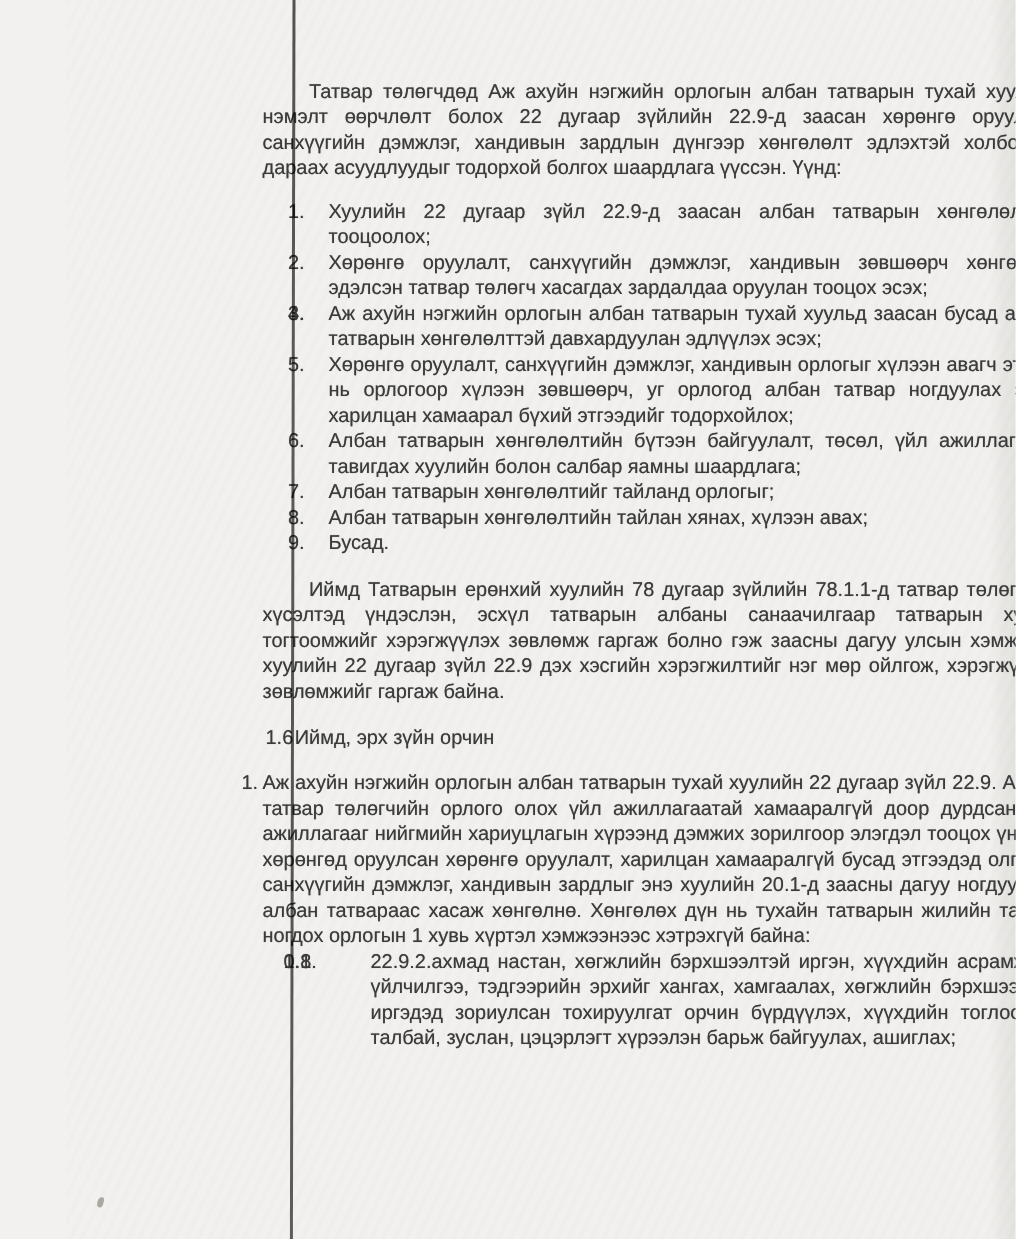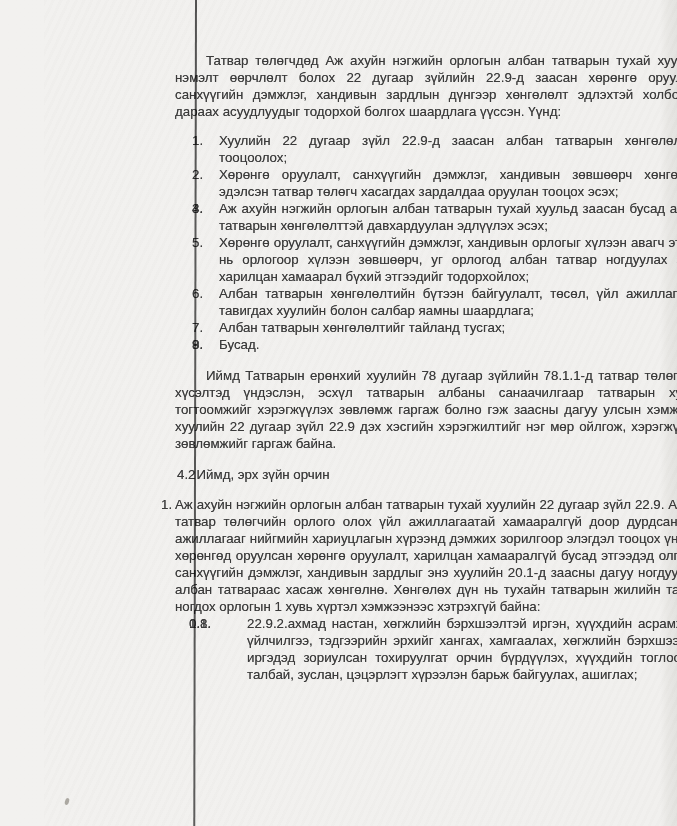--- a/index.html
+++ b/index.html
@@ -61,28 +61,28 @@
 
     <p class="para indent mb12">Татвар төлөгчдөд Аж ахуйн нэгжийн орлогын албан татварын тухай хуулийн нэмэлт өөрчлөлт болох 22 дугаар зүйлийн 22.9-д заасан хөрөнгө оруулалт, санхүүгийн дэмжлэг, хандивын зардлын дүнгээр хөнгөлөлт эдлэхтэй холбоотой дараах асуудлуудыг тодорхой болгох шаардлага үүссэн. Үүнд:</p>
 
     <ol class="issues mb14">
       <li><span class="num">1.</span><span class="txt">Хуулийн 22 дугаар зүйл 22.9-д заасан албан татварын хөнгөлөлтийг тооцоолох;</span></li>
       <li><span class="num">2.</span><span class="txt">Хөрөнгө оруулалт, санхүүгийн дэмжлэг, хандивын зөвшөөрч хөнгөлөлт эдэлсэн татвар төлөгч хасагдах зардалдаа оруулан тооцох эсэх;</span></li>
       <li><span class="num">3.</span></li>
       <li><span class="num">4.</span><span class="txt">Аж ахуйн нэгжийн орлогын албан татварын тухай хуульд заасан бусад албан татварын хөнгөлөлттэй давхардуулан эдлүүлэх эсэх;</span></li>
       <li><span class="num">5.</span><span class="txt">Хөрөнгө оруулалт, санхүүгийн дэмжлэг, хандивын орлогыг хүлээн авагч этгээд нь орлогоор хүлээн зөвшөөрч, уг орлогод албан татвар ногдуулах эсэх, харилцан хамаарал бүхий этгээдийг тодорхойлох;</span></li>
       <li><span class="num">6.</span><span class="txt">Албан татварын хөнгөлөлтийн бүтээн байгуулалт, төсөл, үйл ажиллагаанд тавигдах хуулийн болон салбар яамны шаардлага;</span></li>
-      <li><span class="num">7.</span><span class="txt">Албан татварын хөнгөлөлтийг тайланд тусгах;</span></li>
-      <li><span class="num">8.</span></li>
+      <li><span class="num">7.</span><span class="txt">Албан татварын хөнгөлөлтийг тайланд орлогыг;</span></li>
+      <li><span class="num">8.</span><span class="txt">Албан татварын хөнгөлөлтийн тайлан хянах, хүлээн авах;</span></li>
       <li><span class="num">9.</span><span class="txt">Бусад.</span></li>
     </ol>
 
     <p class="para indent mb14">Иймд Татварын ерөнхий хуулийн 78 дугаар зүйлийн 78.1.1-д татвар төлөгчийн хүсэлтэд үндэслэн, эсхүл татварын албаны санаачилгаар татварын хууль, тогтоомжийг хэрэгжүүлэх зөвлөмж гаргаж болно гэж заасны дагуу улсын хэмжээнд хуулийн 22 дугаар зүйл 22.9 дэх хэсгийн хэрэгжилтийг нэг мөр ойлгож, хэрэгжүүлэх зөвлөмжийг гаргаж байна.</p>
 
-    <h3 class="heading"><span class="sec-num">4.2</span><span>Иймд, эрх зүйн орчин</span></h3>
+    <h3 class="heading"><span class="sec-num">1.6</span><span>Иймд, эрх зүйн орчин</span></h3>
 
     <ol class="legal">
       <li><span class="num">1.</span><span class="txt">Аж ахуйн нэгжийн орлогын албан татварын тухай хуулийн 22 дугаар зүйл 22.9. Албан татвар төлөгчийн орлого олох үйл ажиллагаатай хамааралгүй доор дурдсан үйл ажиллагааг нийгмийн хариуцлагын хүрээнд дэмжих зорилгоор элэгдэл тооцох үндсэн хөрөнгөд оруулсан хөрөнгө оруулалт, харилцан хамааралгүй бусад этгээдэд олгосон санхүүгийн дэмжлэг, хандивын зардлыг энэ хуулийн 20.1-д заасны дагуу ногдуулсан албан татвараас хасаж хөнгөлнө. Хөнгөлөх дүн нь тухайн татварын жилийн татвар ногдох орлогын 1 хувь хүртэл хэмжээнээс хэтрэхгүй байна:</span></li>
     </ol>
 
     <ol class="subs">
       <li><span class="num">1.1.</span></li>
       <li><span class="num">0.8.</span><span class="txt">22.9.2.ахмад настан, хөгжлийн бэрхшээлтэй иргэн, хүүхдийн асрамжийн үйлчилгээ, тэдгээрийн эрхийг хангах, хамгаалах, хөгжлийн бэрхшээлтэй иргэдэд зориулсан тохируулгат орчин бүрдүүлэх, хүүхдийн тоглоомын талбай, зуслан, цэцэрлэгт хүрээлэн барьж байгуулах, ашиглах;</span></li>
     </ol>
 

